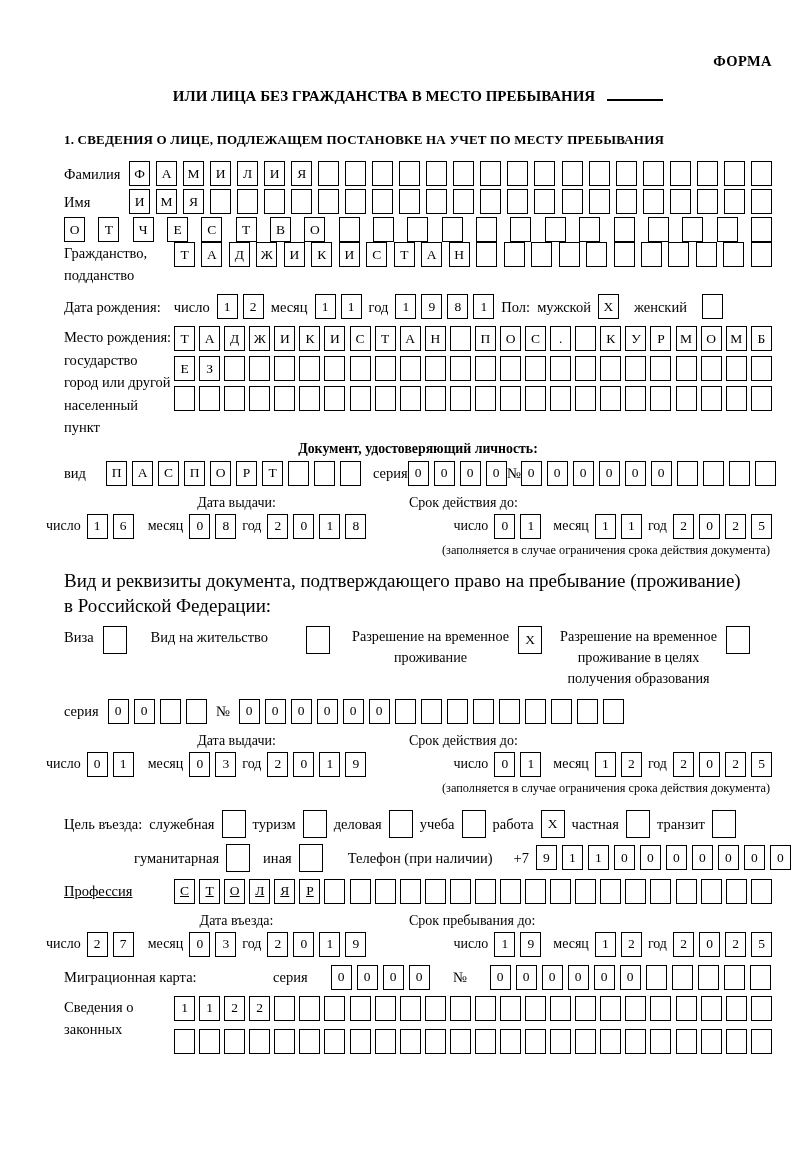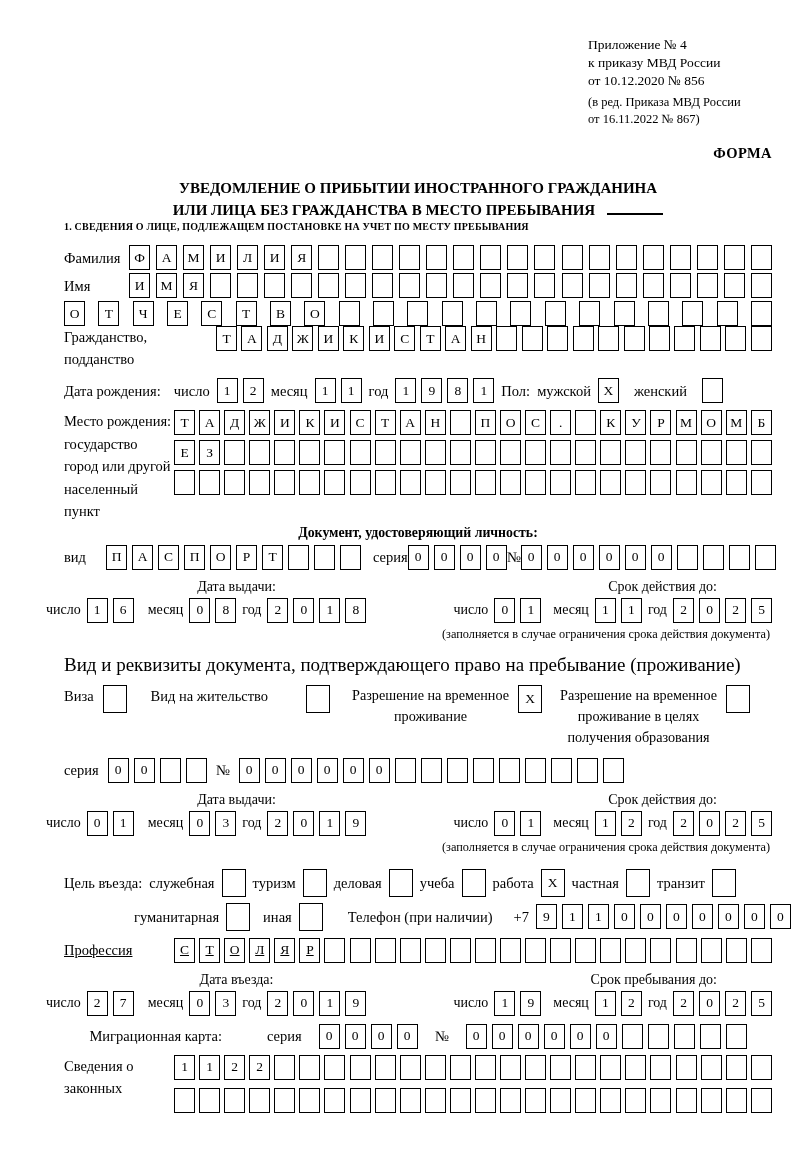--- a/index.html
+++ b/index.html
@@ -11,42 +11,42 @@
   }
   .page { width: 800px; height: 1163px; padding: 36px 28px 10px 64px; overflow: hidden; }
 
   .appendix { margin-left: 524px; font-size: 13.5px; line-height: 18px; }
   .appendix .ed { font-size: 12.5px; line-height: 17px; margin-top: 4px; }
   .forma { text-align: right; font-weight: bold; font-size: 14.5px; margin-top: 17px; letter-spacing: .4px; }
 
   .title { text-align: center; font-weight: bold; font-size: 15px; line-height: 22px; margin-top: 15px; }
   .blank-line { display: inline-block; width: 56px; height: 1px; border-bottom: 2px solid #000; margin-left: 12px; vertical-align: baseline; }
 
-  .sec { font-weight: bold; font-size: 10px; letter-spacing: .2px; white-space: nowrap; }
+  .sec { font-weight: bold; font-size: 13px; margin-top: 25px; letter-spacing: .2px; white-space: nowrap; }
 
   .row { display: flex; align-items: flex-start; margin-top: 4px; }
   .vc { align-items: center; }
   .lbl { font-size: 14.5px; line-height: 22px; flex-shrink: 0; }
   .lbl2 { font-size: 14.5px; line-height: 22px; }
 
   .cells { display: flex; gap: 5px; }
   .cells.fill { flex: 1; justify-content: space-between; gap: 0; }
   .cell {
     width: 21px; height: 25px; border: 1.6px solid #000;
     display: inline-flex; align-items: center; justify-content: center;
     font-size: 13.5px; flex-shrink: 0; background: #fff;
   }
   .boxes .cell { width: 24px; height: 28px; }
 
   .dgroup { display: flex; align-items: center; gap: 6px; }
   .dgroup .cells { gap: 5px; }
 
   .heads { display: flex; margin-top: 9px; font-size: 14px; }
   .heads .h1 { width: 345px; text-align: center; }
-  .heads .h2 { flex: 1; text-align: right; padding-right: 55px; }
+  .heads .h2 { flex: 1; text-align: left; padding-right: 55px; }
 
   .daterow { display: flex; align-items: center; margin-top: 3px; margin-left: -18px; }
   .daterow .right { margin-left: auto; }
 
   .note { text-align: right; font-size: 12.3px; margin-top: 4px; padding-right: 2px; }
 
   .para { font-size: 19px; line-height: 25px; margin-top: 10px; }
 
   .optrow { display: flex; align-items: flex-start; margin-top: 8px; font-family: Liberation Serif, serif; }
   .opt { display: flex; align-items: flex-start; gap: 9px; }
@@ -58,33 +58,23 @@
   .leftcol { flex-shrink: 0; }
   .leftcol div { line-height: 22.5px; font-size: 14.5px; }
   .rightcol { flex: 1; }
   .rightcol .cells { margin-bottom: 5px; }
 </style>
 </head>
 <body>
 
 <div class="page">
 
-  <div class="appendix">
-    <div>Приложение № 4</div>
-    <div>к приказу МВД России</div>
-    <div>от 10.12.2020 № 856</div>
-    <div class="ed">
-      <div>(в ред. Приказа МВД России</div>
-      <div>от 16.11.2022 № 867)</div>
-    </div>
-  </div>
   <div class="forma">ФОРМА</div>
 
   <div class="title">
-    <div>УВЕДОМЛЕНИЕ О ПРИБЫТИИ ИНОСТРАННОГО ГРАЖДАНИНА</div>
     <div>
       <span>ИЛИ ЛИЦА БЕЗ ГРАЖДАНСТВА В МЕСТО ПРЕБЫВАНИЯ</span><span class="blank-line"></span>
     </div>
   </div>
 
   <div class="sec">1. СВЕДЕНИЯ О ЛИЦЕ, ПОДЛЕЖАЩЕМ ПОСТАНОВКЕ НА УЧЕТ ПО МЕСТУ ПРЕБЫВАНИЯ</div>
 
   <div class="row vc" style="margin-top:13px;">
     <span class="lbl" style="width:65px;">Фамилия</span>
     <div class="cells fill">
@@ -164,21 +154,21 @@
         <span class="cell"></span>
         <span class="cell"></span>
         <span class="cell"></span>
         <span class="cell"></span>
         <span class="cell"></span>
         <span class="cell"></span>
         <span class="cell"></span>
       </div>
   </div>
 
-  <div class="row" style="margin-top:0px;gap:42px;">
+  <div class="row" style="margin-top:0px;">
     <div style="width:110px;flex-shrink:0;">
       <div class="lbl2">Гражданство,</div>
       <div class="lbl2">подданство</div>
     </div>
     <div class="cells fill">
         <span class="cell">Т</span>
         <span class="cell">А</span>
         <span class="cell">Д</span>
         <span class="cell">Ж</span>
         <span class="cell">И</span>
@@ -400,20 +390,21 @@
           <span class="cell">0</span>
           <span class="cell">2</span>
           <span class="cell">5</span>
         </div>
     </div>
   </div>
   <div class="note">(заполняется в случае ограничения срока действия документа)</div>
 
   <div class="para">
     <div>Вид и реквизиты документа, подтверждающего право на пребывание (проживание)</div>
+    <div>в Российской Федерации:</div>
   </div>
 
   <div class="optrow">
     <div class="opt">
       <span class="lbl">Виза</span>
       <div class="cells boxes">
           <span class="cell"></span>
         </div>
     </div>
     <div class="opt" style="margin-left:24px;gap:24px;">
@@ -642,21 +633,21 @@
       <span>год</span>
       <div class="cells">
           <span class="cell">2</span>
           <span class="cell">0</span>
           <span class="cell">2</span>
           <span class="cell">5</span>
         </div>
     </div>
   </div>
 
-  <div class="row vc" style="margin-top:8px; gap:17px;text-align:right;">
+  <div class="row vc" style="margin-top:8px; gap:23px;">
     <span class="lbl" style="width:158px;">Миграционная карта:</span>
     <span class="lbl" style="margin-left:28px;">серия</span>
     <div class="cells">
         <span class="cell">0</span>
         <span class="cell">0</span>
         <span class="cell">0</span>
         <span class="cell">0</span>
       </div>
     <span class="lbl">№</span>
     <div class="cells">

